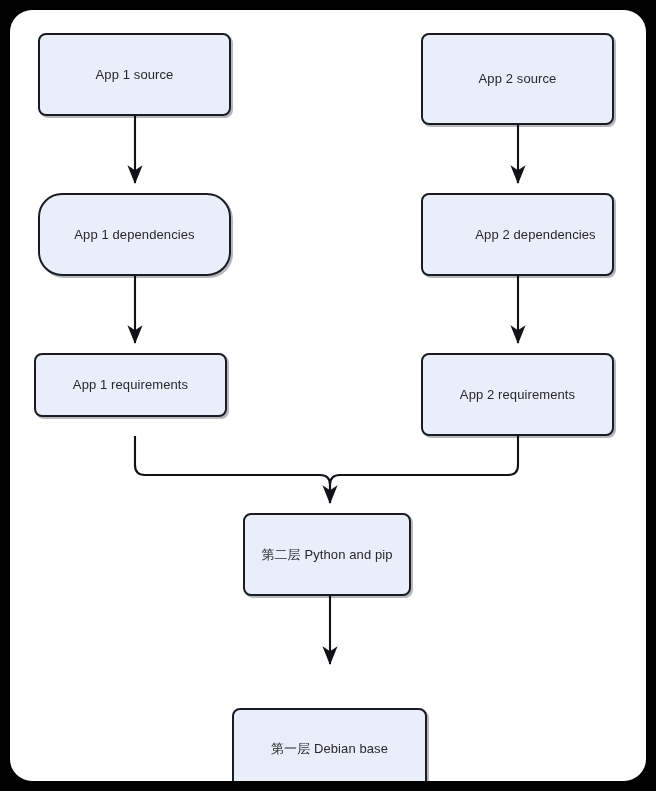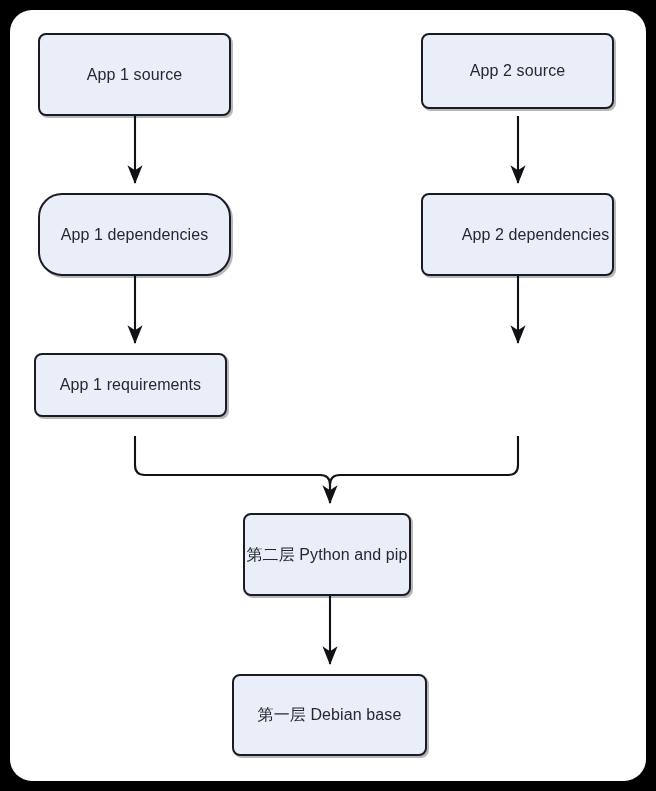--- a/index.html
+++ b/index.html
@@ -38,21 +38,21 @@
     box-sizing: border-box;
     background: #e9eef8;
     border: 2px solid #1b1b26;
     border-radius: 8px;
     display: flex;
     align-items: center;
     justify-content: center;
     box-shadow: 2px 2px 0 rgba(20,20,30,0.30);
   }
   .node-label {
-    font-size: 16px;
+    font-size: 13px;
     color: #272730;
     letter-spacing: 0.1px;
     line-height: 1.2;
     text-align: center;
     white-space: nowrap;
     font-family: "Liberation Sans", "DejaVu Sans", sans-serif;
   }
 </style>
 </head>
 <body>
@@ -79,39 +79,42 @@
 
       <path d="M508,426 L508,455 Q508,465 498,465 L330,465 Q320,465 320,475 L320,493" stroke="#111118" stroke-width="2.1" fill="none"></path>
 
       <path d="M320,586 L320,654" stroke="#111118" stroke-width="2.1" fill="none" marker-end="url(#arrowhead)"></path>
     </svg>
 
     <div class="node-box" style="left:28px; top:23px; width:193px; height:83px;">
       <span class="node-label">App 1 source</span>
     </div>
 
-    <div class="node-box" style="left:411px; top:23px; width:193px; height:76px;">
+    <div class="node-box" style="left:411px; top:23px; width:193px; height:92px;">
       <span class="node-label">App 2 source</span>
     </div>
 
     <div class="node-box" style="left:28px; top:183px; width:193px; height:83px;border-radius:24px;">
       <span class="node-label">App 1 dependencies</span>
     </div>
 
     <div class="node-box" style="left:411px; top:183px; width:193px; height:83px;padding-left:36px;">
       <span class="node-label">App 2 dependencies</span>
     </div>
 
     <div class="node-box" style="left:24px; top:343px; width:193px; height:64px;">
       <span class="node-label">App 1 requirements</span>
     </div>
 
+    <div class="node-box" style="left:411px; top:343px; width:193px; height:83px;">
+      <span class="node-label">App 2 requirements</span>
+    </div>
 
     <div class="node-box" style="left:233px; top:503px; width:168px; height:83px;">
       <span class="node-label">第二层 Python and pip</span>
     </div>
 
-    <div class="node-box" style="left:222px; top:664px; width:195px; height:82px;">
+    <div class="node-box" style="left:222px; top:698px; width:195px; height:82px;">
       <span class="node-label">第一层 Debian base</span>
     </div>
 
   </div>
 </div>
 
 </body></html>

